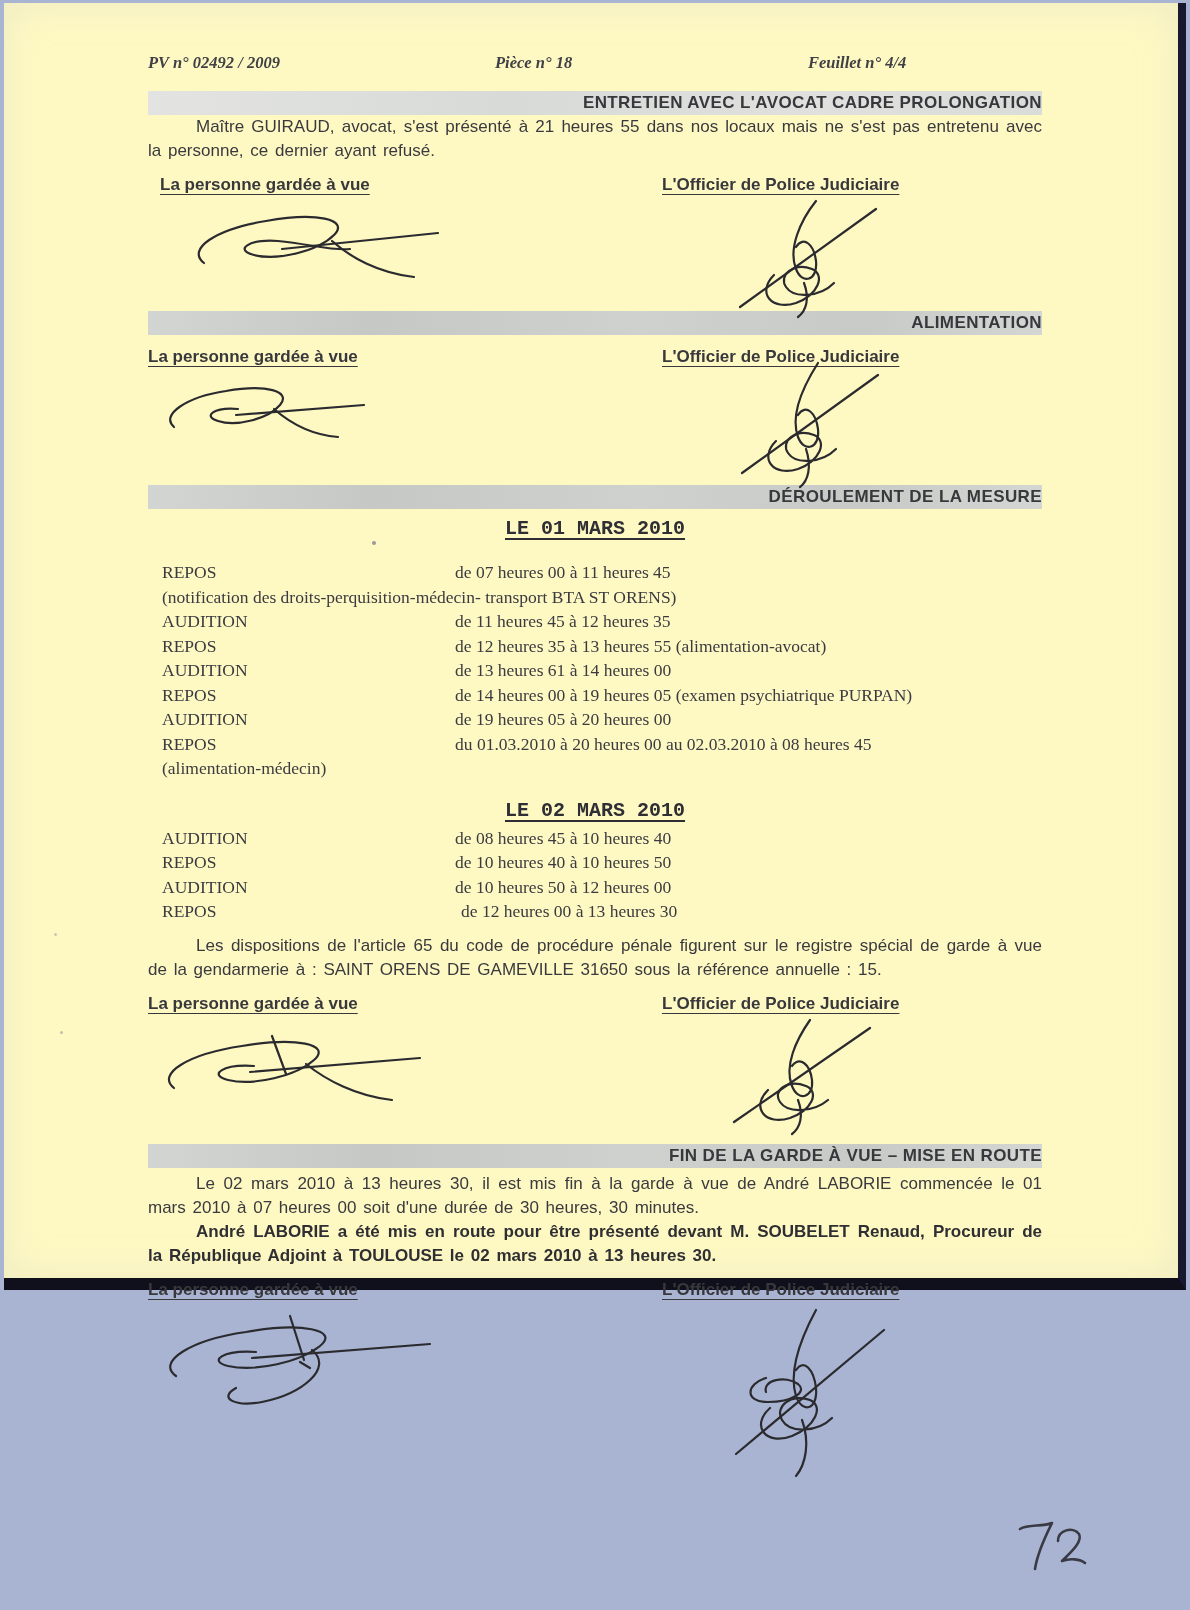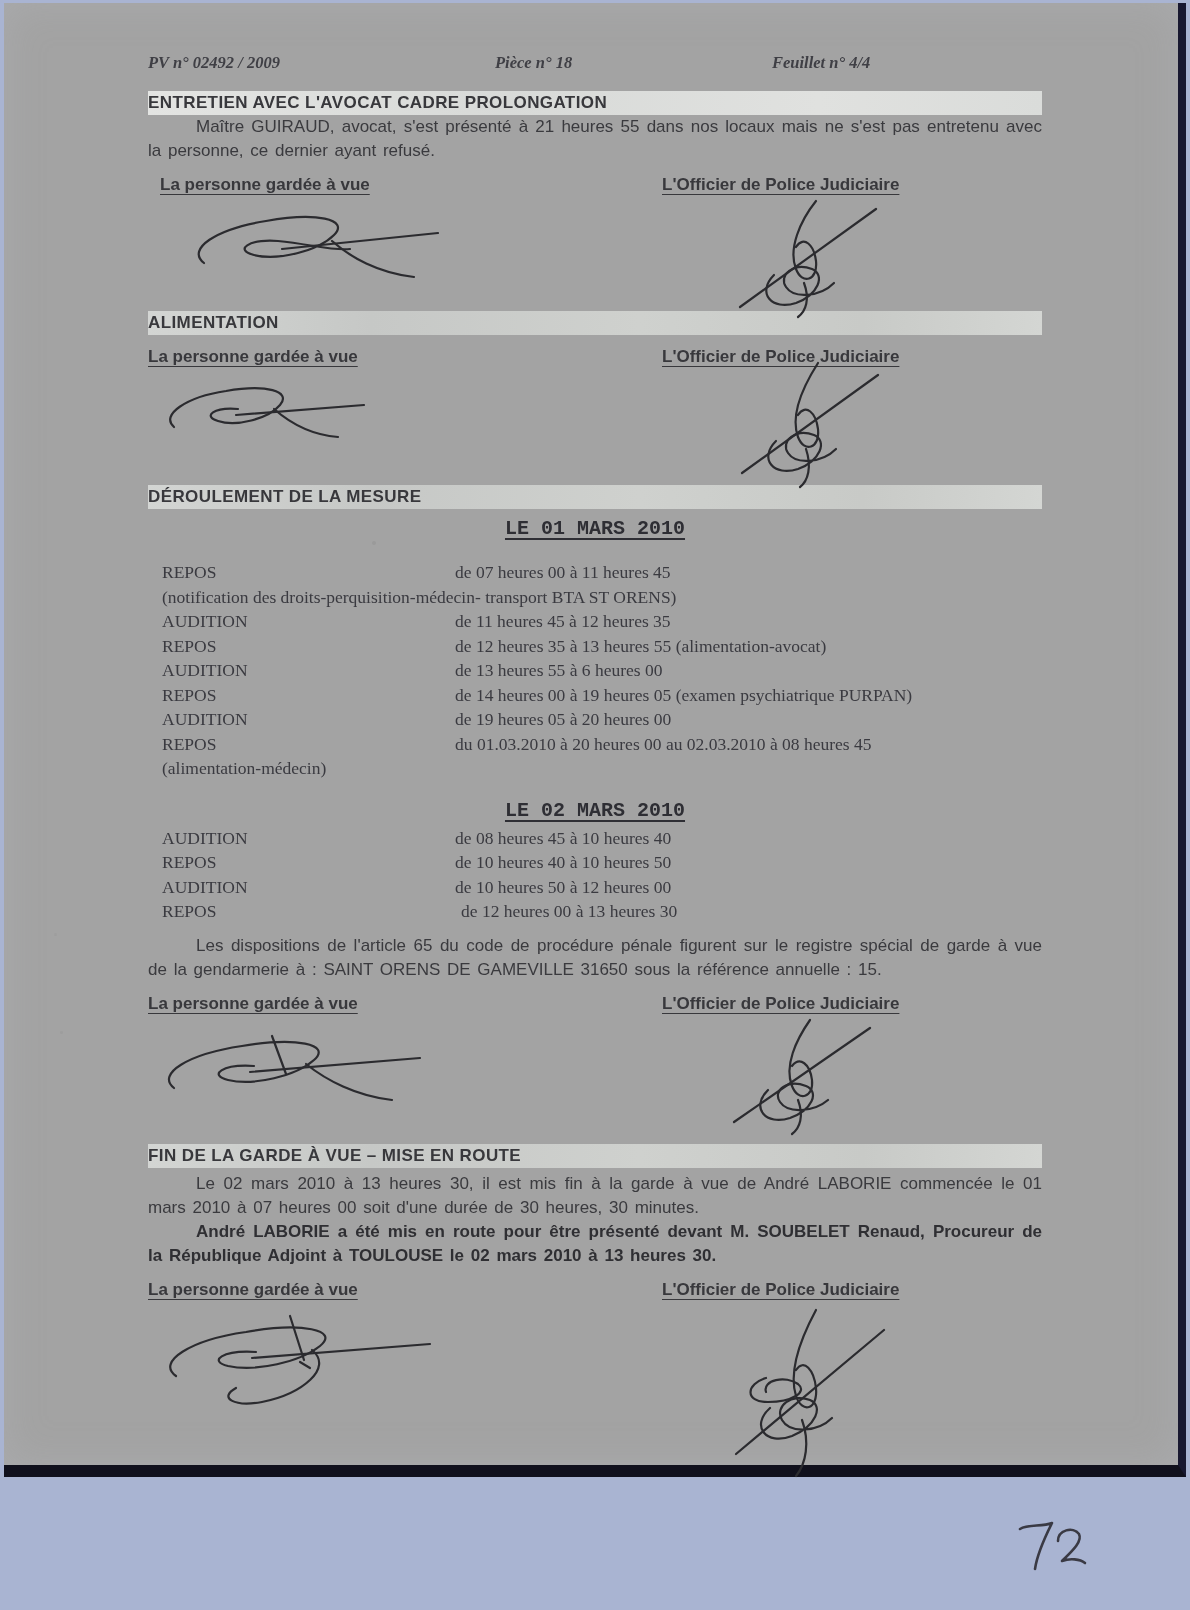--- a/index.html
+++ b/index.html
@@ -1,35 +1,35 @@
 <!DOCTYPE html>
 <html><head>
 <meta charset="utf-8">
 <style>
   * { margin:0; padding:0; box-sizing:border-box; }
   html,body { width:1190px; height:1610px; overflow:hidden; }
   body { background:#a9b4d2; position:relative;
          font-family:"Liberation Sans", sans-serif; color:#333; }
 
-  .page { position:absolute; left:4px; top:3px; width:1182px; height:1474px;
-          background:#a3a3a3;
+  .page { position:absolute; left:4px; top:3px; width:1182px; height:1287px;
+          background:#fef9c3;
           border-right:8px solid #181830; border-bottom:12px solid #10101c;
           box-shadow:inset 0 0 40px rgba(190,195,205,.25); }
 
   .content { position:absolute; left:144px; top:0; width:894px; }
 
   
   .doc-header { position:relative; margin-top:50px; height:24px;
                 font-family:"Liberation Serif", serif; font-style:italic;
                 font-weight:bold; font-size:16.5px; color:#3f3f45; }
   .hdr-piece   { position:absolute; left:347px; }
-  .hdr-feuillet{ position:absolute; left:624px; }
-
-  
-  .band { margin-top:14px; height:24px; line-height:24px; text-align:left;
+  .hdr-feuillet{ position:absolute; left:660px; }
+
+  
+  .band { margin-top:14px; height:24px; line-height:24px; text-align:right;
           font-size:17px; font-weight:bold; letter-spacing:.4px; color:#38383c;
           background:linear-gradient(90deg,#d3d5d3 0%,#c6c8c6 25%,#cfd1ce 55%,#c8cac7 80%,#d4d6d3 100%); }
   .band.faint { background:linear-gradient(90deg,#e3e4e2 0%,#d8dad8 40%,#e0e1df 75%,#dadcda 100%); }
 
   
   .para { font-size:17px; line-height:24px; text-align:justify;
           text-indent:48px; color:#3a3a3e; word-spacing:2px; }
   .para.bold { font-weight:bold; color:#2f2f33; }
 
   
@@ -134,21 +134,21 @@
       <div class="sched-row">
         <span>AUDITION</span>
         <span>de 11 heures 45 à 12 heures 35</span>
       </div>
       <div class="sched-row">
         <span>REPOS</span>
         <span>de 12 heures 35 à 13 heures 55 (alimentation-avocat)</span>
       </div>
       <div class="sched-row">
         <span>AUDITION</span>
-        <span>de 13 heures 55 à 6 heures 00</span>
+        <span>de 13 heures 61 à 14 heures 00</span>
       </div>
       <div class="sched-row">
         <span>REPOS</span>
         <span>de 14 heures 00 à 19 heures 05 (examen psychiatrique PURPAN)</span>
       </div>
       <div class="sched-row">
         <span>AUDITION</span>
         <span>de 19 heures 05 à 20 heures 00</span>
       </div>
       <div class="sched-row">

